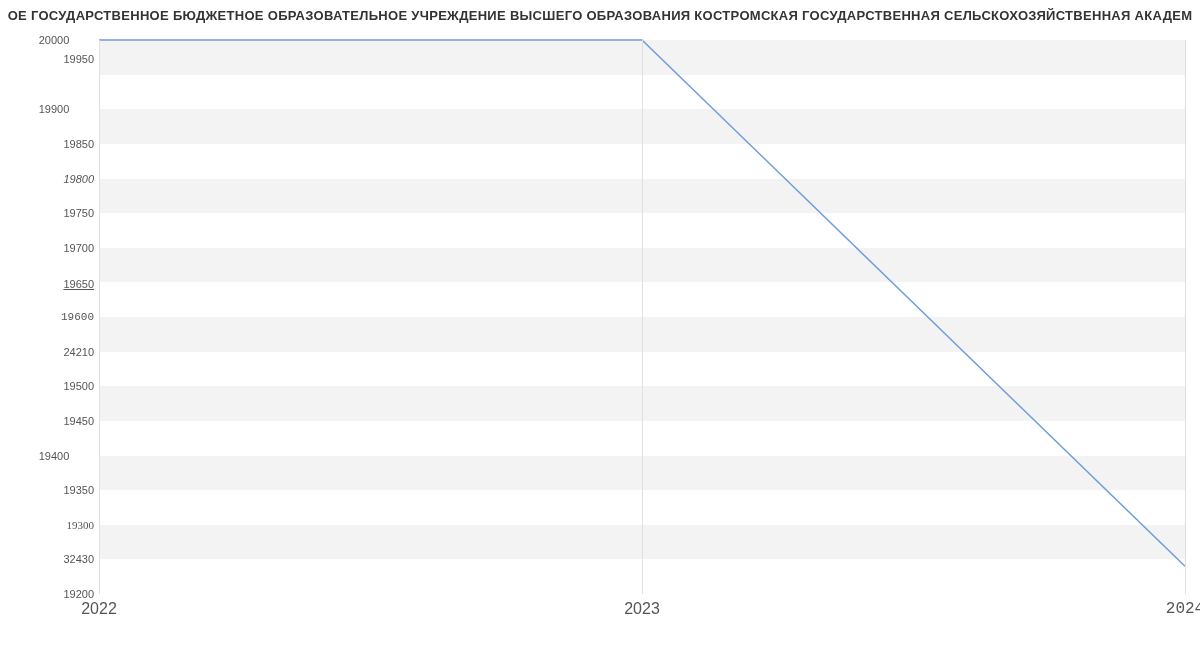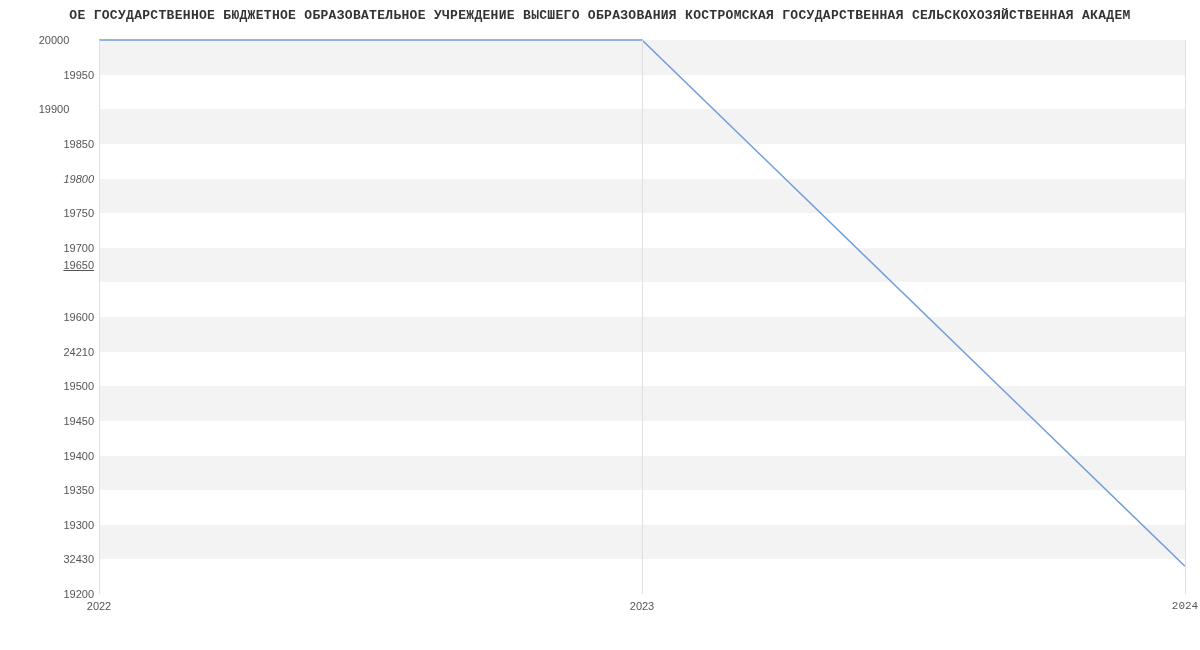--- a/index.html
+++ b/index.html
@@ -15,21 +15,20 @@
       position: absolute;
       top: 8px;
       left: 0;
       width: 1200px;
       text-align: center;
       font-size: 13px;
       font-weight: bold;
       color: #333;
       white-space: nowrap;
       letter-spacing: 0.3px;
-      font-family: Liberation Mono, monospace;
     }
     .chart-area {
       position: absolute;
       left: 99px;
       top: 40px;
       width: 1086px;
       height: 554px;
       border-bottom: 1px solid #ccc;
     }
     .grid-band {
@@ -43,21 +42,21 @@
       right: 1106px;
       width: 80px;
       text-align: right;
       font-size: 11px;
       color: #555;
       transform: translateY(-50%);
     }
     .x-tick-label {
       position: absolute;
       top: 600px;
-      font-size: 11px;
+      font-size: 16px;
       color: #555;
       transform: translateX(-50%);
     }
     .x-gridline {
       position: absolute;
       top: 40px;
       width: 1px;
       height: 554px;
       background: #e0e0e0;
     }
@@ -99,34 +98,34 @@
     <div class="grid-band" style="top: 0px; height: 34.625px; background: rgb(243, 243, 243);"></div>
   </div>
 
 <svg class="line-layer">
   <polyline id="data-polyline" class="data-line" points="0,0 543,0 1086,526.3"></polyline>
 </svg>
 
 <div id="axis-labels">
     <div class="y-tick-label" style="top: 594px;">19200</div>
     <div class="y-tick-label" style="top: 559.375px;">32430</div>
-    <div class="y-tick-label" style="top: 524.75px;">19300</div>
+    <div class="y-tick-label" style="top: 524.75px; font-family: Liberation Serif, serif;">19300</div>
     <div class="y-tick-label" style="top: 490.125px;">19350</div>
-    <div class="y-tick-label" style="top: 455.5px;">19400</div>
+    <div class="y-tick-label" style="top: 455.5px; text-align: center;">19400</div>
     <div class="y-tick-label" style="top: 420.875px;">19450</div>
     <div class="y-tick-label" style="top: 386.25px;">19500</div>
     <div class="y-tick-label" style="top: 351.625px;">24210</div>
-    <div class="y-tick-label" style="top: 317px;">19600</div>
-    <div class="y-tick-label" style="top: 265px; text-decoration: underline;">19650</div>
+    <div class="y-tick-label" style="top: 317px; font-family: Liberation Mono, monospace;">19600</div>
+    <div class="y-tick-label" style="top: 284px; text-decoration: underline;">19650</div>
     <div class="y-tick-label" style="top: 247.75px;">19700</div>
     <div class="y-tick-label" style="top: 213.125px;">19750</div>
     <div class="y-tick-label" style="top: 178.5px; font-style: italic;">19800</div>
     <div class="y-tick-label" style="top: 143.875px;">19850</div>
     <div class="y-tick-label" style="top: 109.25px; text-align: center;">19900</div>
-    <div class="y-tick-label" style="top: 75px;">19950</div>
+    <div class="y-tick-label" style="top: 59px;">19950</div>
     <div class="y-tick-label" style="top: 40px; text-align: center;">20000</div>
     <div class="x-tick-label" style="left: 99px;">2022</div>
     <div class="x-tick-label" style="left: 642px;">2023</div>
     <div class="x-tick-label" style="left: 1185px; font-family: Liberation Mono, monospace;">2024</div>
   </div>
 
 <div class="x-gridline" style="left: 99px;"></div>
 <div class="x-gridline" style="left: 642px;"></div>
 <div class="x-gridline" style="left: 1185px;"></div>
 

